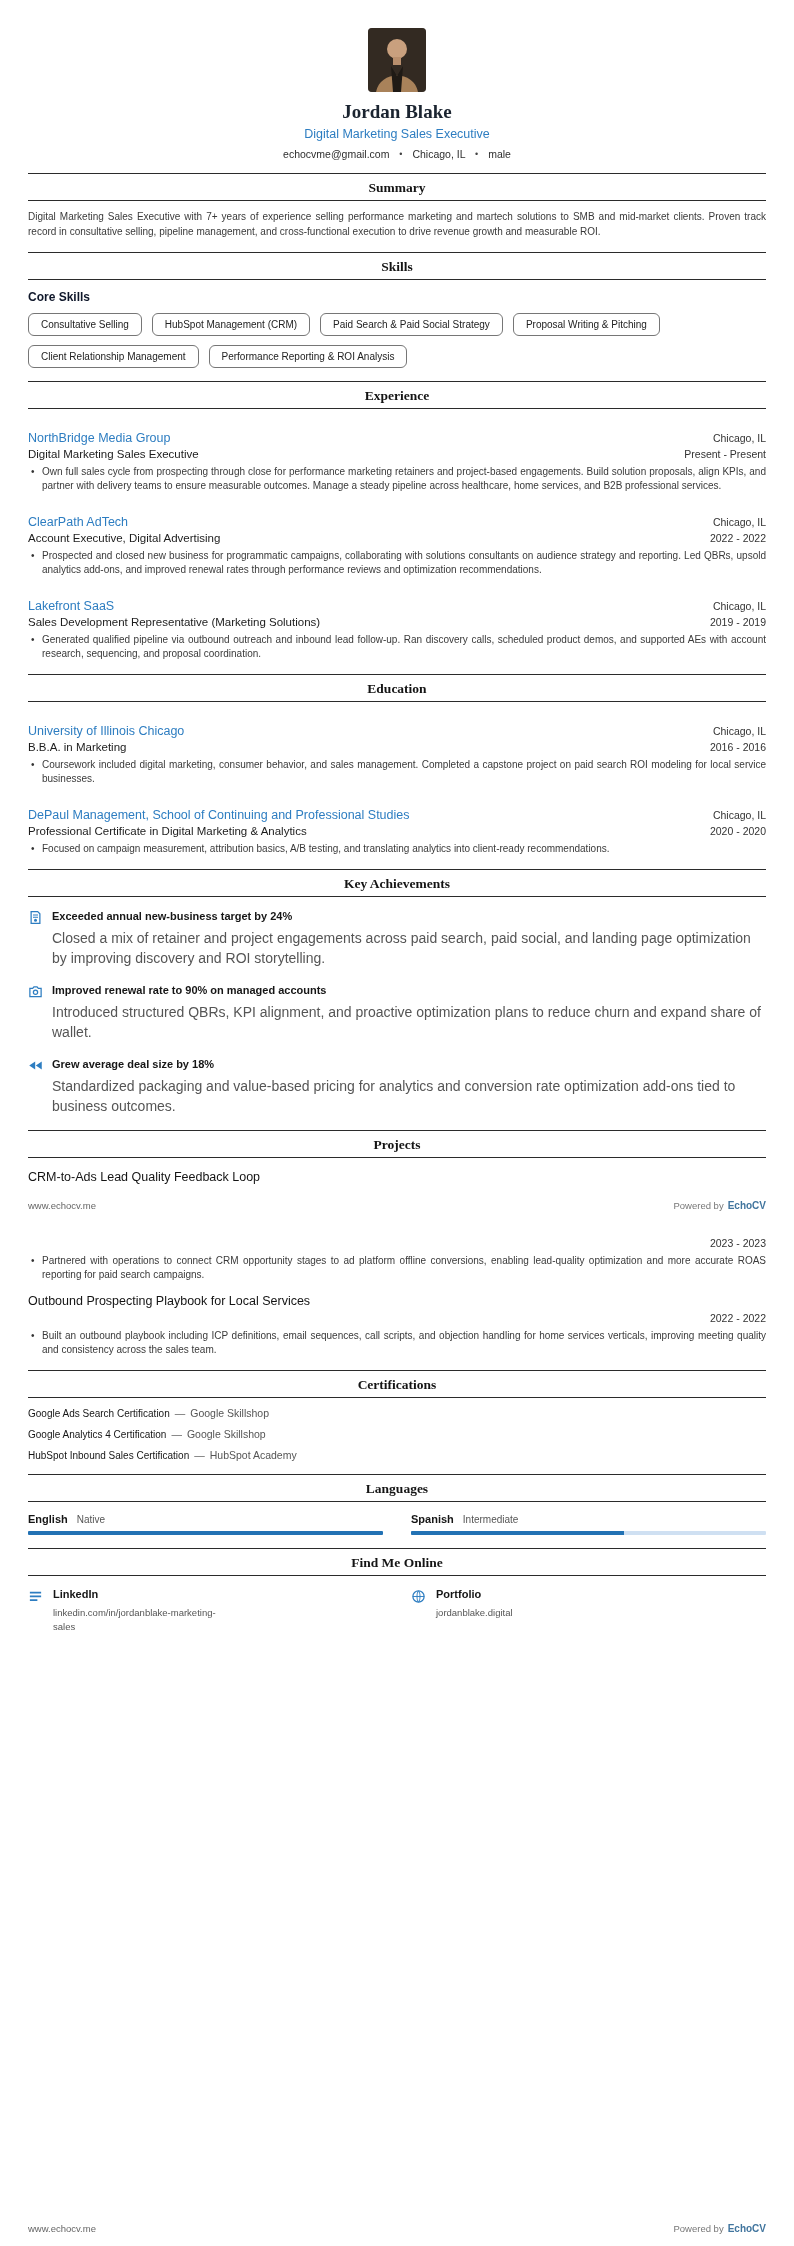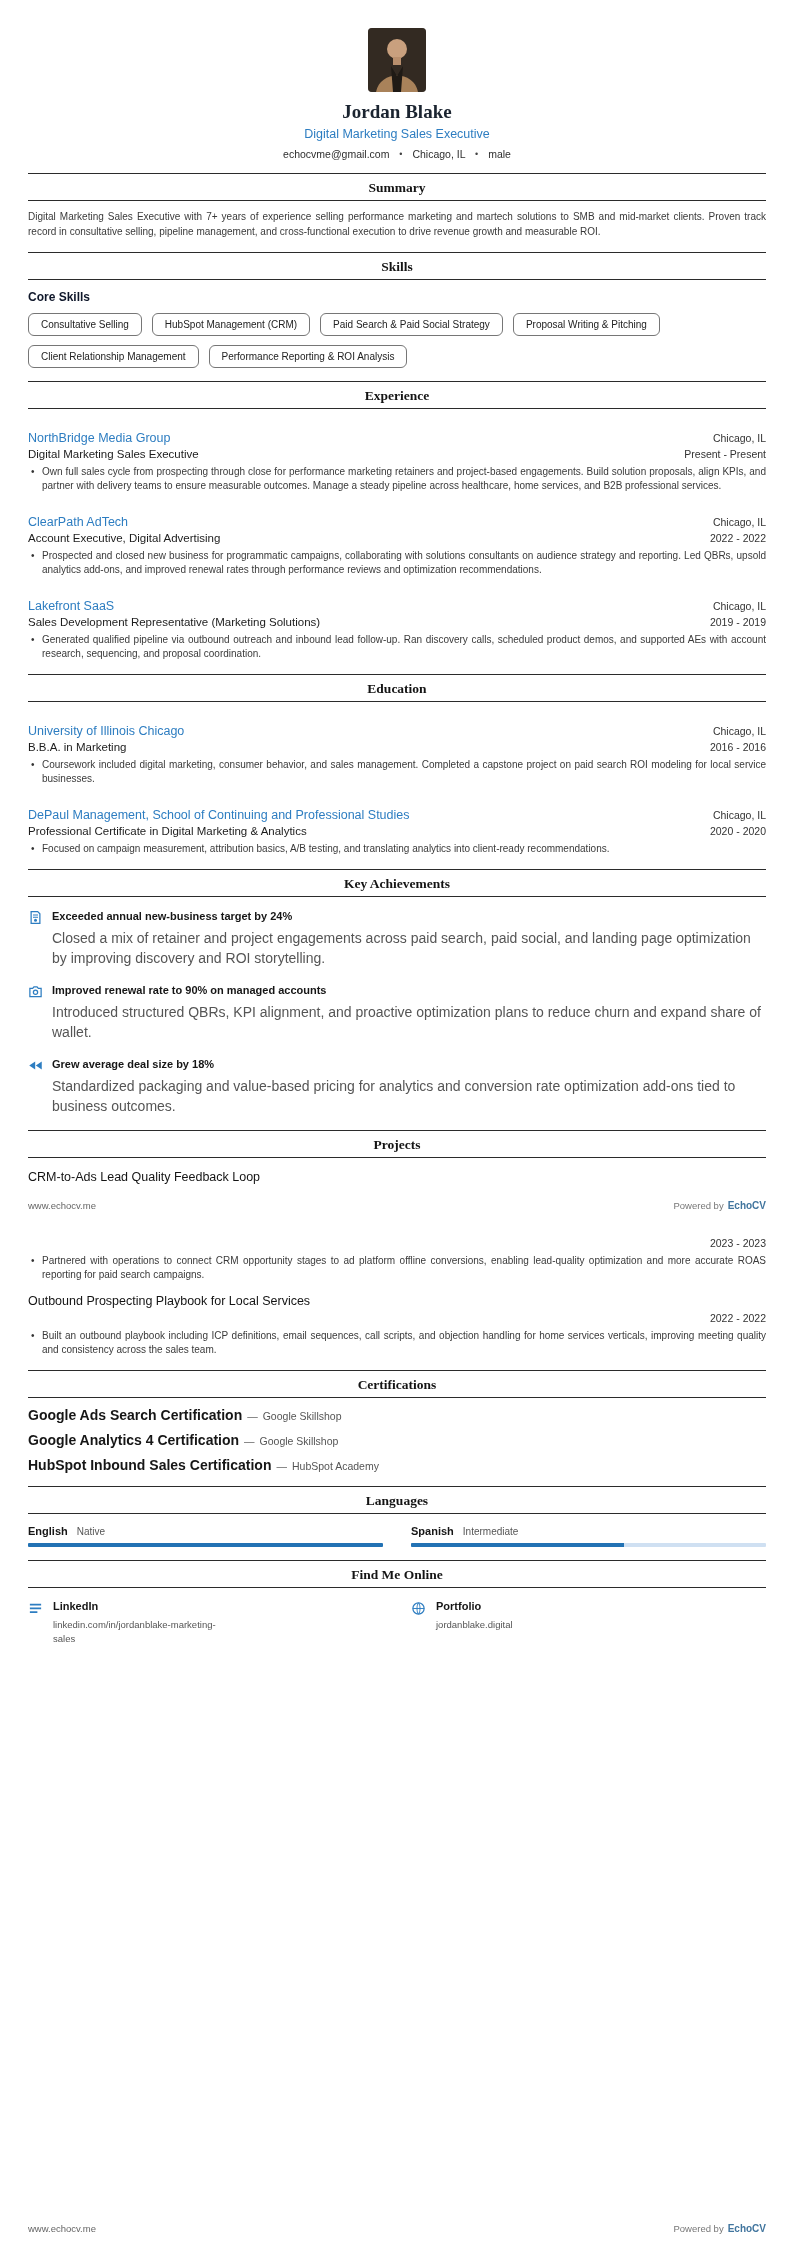--- a/index.html
+++ b/index.html
@@ -50,21 +50,21 @@
 
   
   .page-footer { display:flex; justify-content:space-between; align-items:baseline; font-size:9.5px; color:#666; }
   .page-footer.mid { margin:16px 0 26px; }
   .footer-site { color:#666; text-decoration:none; }
   .powered { color:#777; }
   .brand { color:#41759e; font-weight:700; font-size:10px; margin-left:4px; }
 
   
   .cert-row { margin-top:9px; font-size:10.5px; }
-  .cert-name { font-weight:700; color:#161616; font-size:14px; }
+  .cert-name { font-weight:400; color:#161616; font-size:10px; }
   .cert-sep { color:#666; margin:0 5px; }
   .cert-issuer { color:#555; }
 
   
   .lang-grid { display:grid; grid-template-columns:1fr 1fr; gap:28px; margin-top:11px; }
   .lang-head { display:flex; align-items:baseline; gap:9px; }
   .lang-name { font-size:11px; font-weight:700; color:#161616; }
   .lang-level { font-size:10px; color:#555; }
   .lang-bar { height:4px; background:#cfe0f2; margin-top:6px; border-radius:1px; overflow:hidden; }
   .lang-fill { height:100%; background:#2272b4; }

